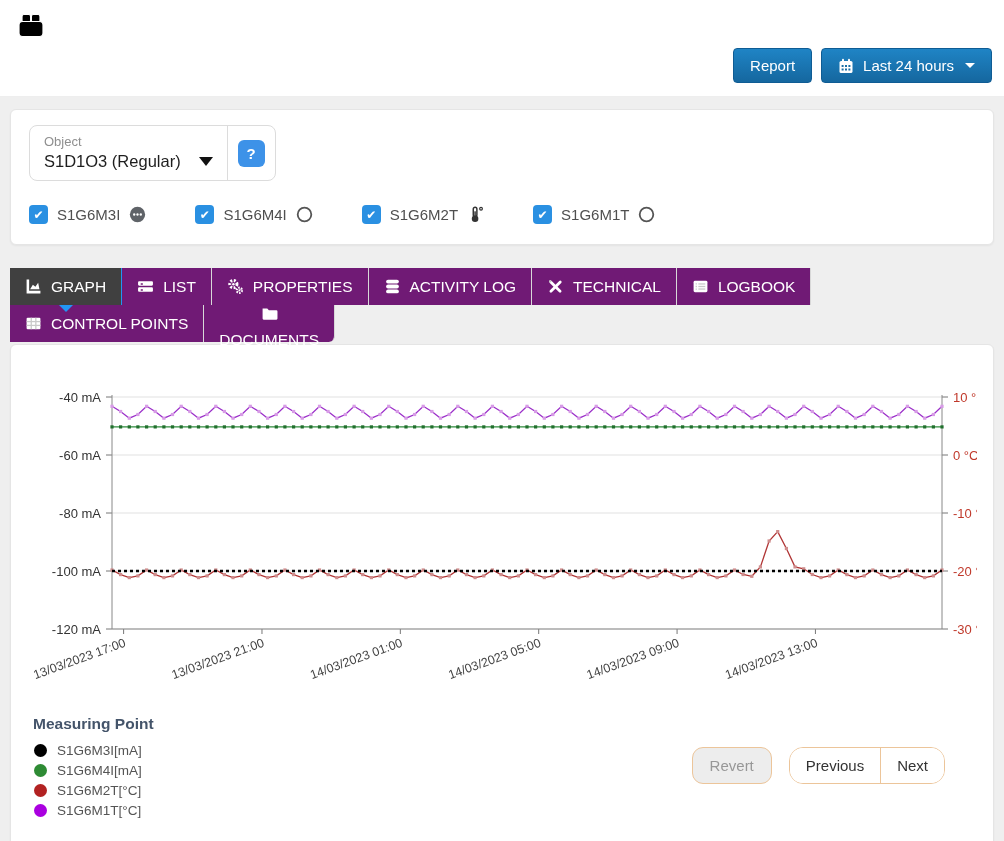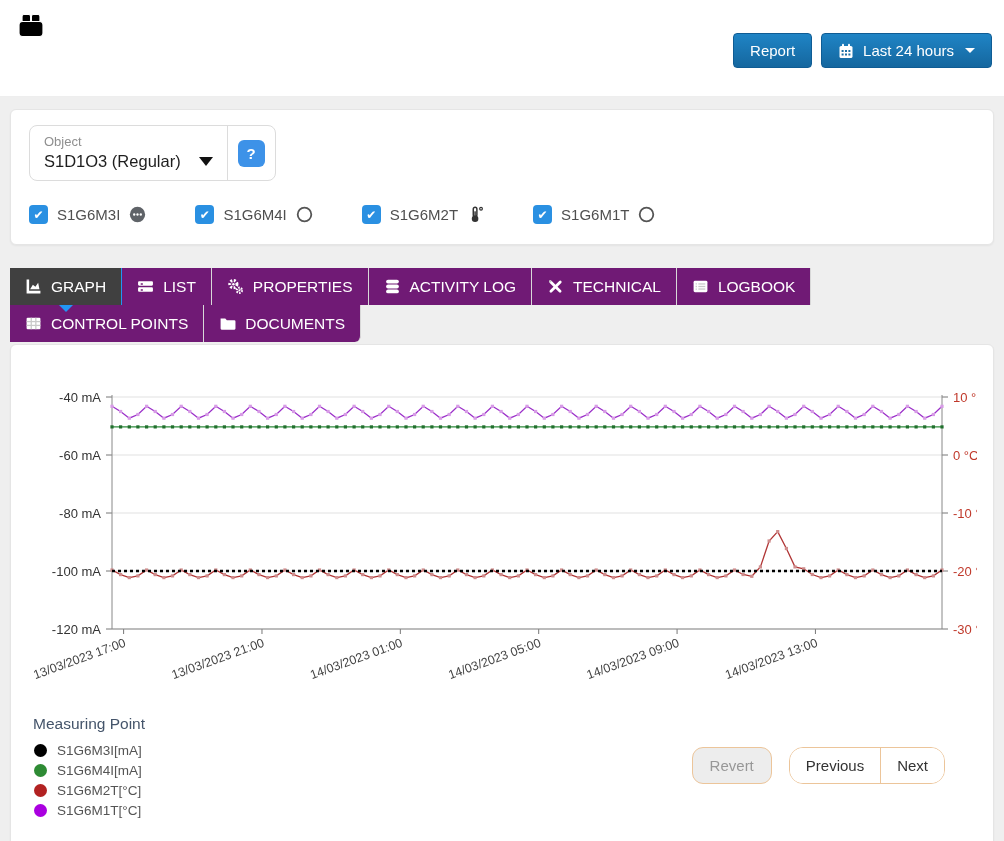--- a/index.html
+++ b/index.html
@@ -1,19 +1,19 @@
 <!DOCTYPE html>
 <html><head>
 <meta charset="utf-8">
 <style>
   * { box-sizing: border-box; }
   body { margin:0; background:#efefef; font-family:"Liberation Sans", sans-serif; color:#333; }
   .header { background:#fff; height:97px; position:relative; border-bottom:1px solid #eee; }
   .brand-icon { position:absolute; top:12px; left:17px; width:28px; height:28px; }
-  .header-actions { position:absolute; right:12px; bottom:28px; display:flex; gap:9px; }
+  .header-actions { position:absolute; right:12px; bottom:13px; display:flex; gap:9px; }
   .btn-primary { display:inline-flex; align-items:center; gap:9px; background:linear-gradient(#1f84c5,#15679f);
     border:1px solid #0f5c94; color:#fff; font-size:15px; padding:8px 16px; border-radius:4px; cursor:pointer;
     font-family:inherit; }
   .caret { width:0; height:0; border-left:5px solid transparent; border-right:5px solid transparent;
     border-top:5px solid #fff; margin-left:2px; }
   main { padding:12px 10px 0; }
   .card { background:#fff; border-radius:6px; border:1px solid #e5e5e5; box-shadow:0 1px 2px rgba(0,0,0,.05); }
   .filter-card { padding:15px 18px 20px; margin-bottom:23px; }
   .object-select { display:inline-flex; border:1px solid #dcdcdc; border-radius:8px; align-items:stretch; cursor:pointer; }
   .object-field { padding:8px 14px 9px; min-width:178px; }
@@ -30,26 +30,26 @@
   .checkbox { width:19px; height:19px; background:#2a90e2; border-radius:4px; color:#fff;
     display:flex; align-items:center; justify-content:center; font-size:12px; }
   .cb-icon { display:inline-flex; width:17px; height:17px; }
   .tabs { display:flex; flex-wrap:wrap; }
   .tab { height:37px; display:flex; align-items:center; gap:9px; padding:0 15px; background:#701a75; color:#fff;
     font-size:15.5px; border-right:1px solid #d8d8d8; position:relative; cursor:pointer; white-space:nowrap; }
   .tab .ticon { display:inline-flex; width:17px; height:17px; }
   .tab.active { background:#404040; border-right-color:#2196f3; z-index:3; }
   .tab.active::after { content:''; position:absolute; left:50%; transform:translateX(-50%); bottom:-7px;
     border:7px solid transparent; border-top:7px solid #2196f3; border-bottom:none; }
-  .tab-documents { border-radius:0 0 6px 0; }
+  .tab-documents { border-radius:0 0 6px 0;flex-direction:column; }
   .chart-card { margin-top:2px; padding:14px 16px 24px; }
   .chart-wrap { width:100%; overflow:hidden; }
   svg text { font-family:"Liberation Sans", sans-serif; }
   .bottom-row { display:flex; justify-content:space-between; align-items:flex-start; margin-top:14px; }
-  .legend-title { color:#44546a; font-weight:400; font-size:15.5px; margin:0 0 10px 6px; }
+  .legend-title { color:#44546a; font-weight:700; font-size:15.5px; margin:0 0 10px 6px; }
   .legend-item { display:flex; align-items:center; gap:10px; margin:5px 0 5px 7px; font-size:13.5px; color:#555; }
   .dot { width:13px; height:13px; border-radius:50%; flex:0 0 auto; }
   .footer-buttons { display:flex; gap:17px; align-items:center; margin-top:32px; margin-right:32px; }
   .btn-revert { background:#ededed; color:#979797; border:1px solid #ecc59a; border-radius:11px;
     padding:9px 17px; font-size:15px; cursor:pointer; font-family:inherit; }
   .btn-group { display:flex; border:1px solid #ecc59a; border-radius:14px; overflow:hidden; background:#fff; }
   .btn-group button { background:#fff; border:none; padding:9px 16px; font-size:15px; color:#333;
     cursor:pointer; font-family:inherit; }
   .btn-group button:first-child { border-right:1px solid #ecc59a; }
 </style>

